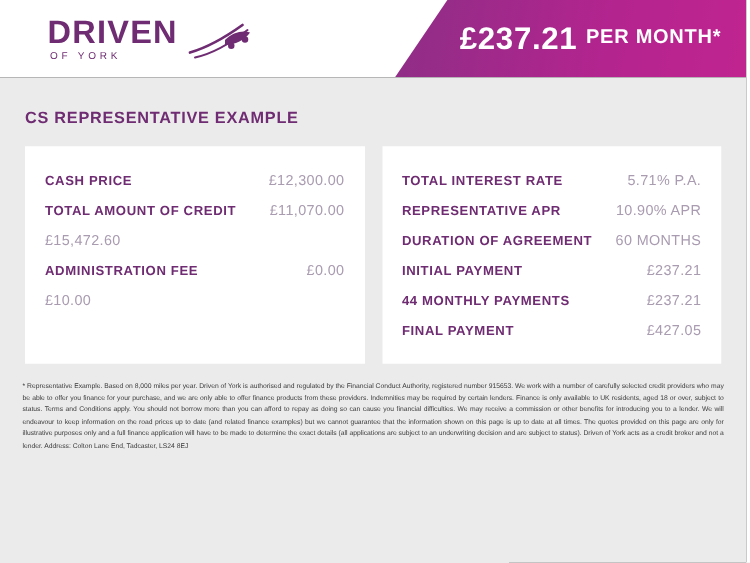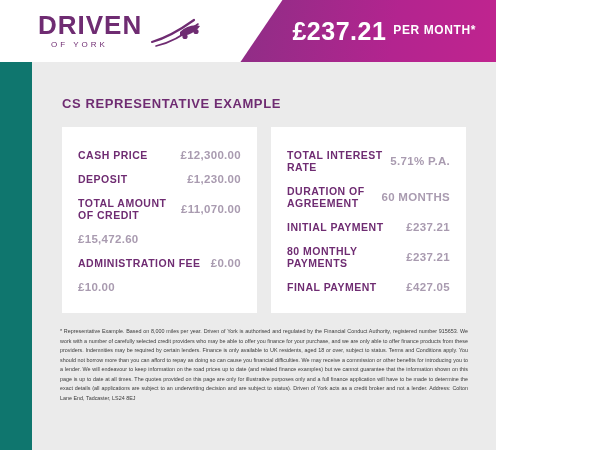--- a/index.html
+++ b/index.html
@@ -8,23 +8,23 @@
   }
   body {
     width: 600px;
     height: 450px;
     background: #ffffff;
     font-family: "Liberation Sans", sans-serif;
     overflow: hidden;
   }
   .page {
     position: relative;
-    width: 496px;
+    width: 597px;
     height: 450px;
-    background: #0f766e;
+    background: #000000;
     box-sizing: border-box;
   }
 
   
   .header {
     position: relative;
     height: 62px;
     background: #ffffff;
     overflow: hidden;
   }
@@ -41,21 +41,21 @@
     font-weight: bold;
     letter-spacing: 1px;
     color: #6f2c72;
     line-height: 26px;
   }
   .logo-sub {
     font-size: 8px;
     letter-spacing: 3px;
     color: #6f2c72;
     margin-top: 2px;
-    margin-left: 13px;
+    margin-left: 2px;
   }
   .logo-swoosh {
     position: absolute;
     left: 112px;
     top: 4px;
     width: 54px;
     height: 34px;
   }
 
   .price-banner {
@@ -73,35 +73,34 @@
     padding-left: 52px;
     box-sizing: border-box;
     clip-path: polygon(42px 0, 100% 0, 100% 100%, 0 100%);
   }
   .price-amount {
     font-size: 25px;
     font-weight: bold;
     letter-spacing: 0.5px;
   }
   .price-period {
-    font-size: 12px;
+    font-size: 16px;
     font-weight: bold;
     letter-spacing: 0.6px;
     margin-left: 7px;
     padding-bottom: 3px;
   }
 
   
   .content {
     background: #ebebeb;
-    padding: 12px;
+    padding: 2px;
     height: 388px;
     box-sizing: border-box;
     position: relative;
-    margin-left: 32px;
   }
   .section-title {
     color: #6f2c72;
     font-size: 13px;
     font-weight: bold;
     letter-spacing: 0.6px;
     padding: 22px 0 0 18px;
   }
   .panels {
     display: flex;
@@ -122,21 +121,21 @@
   }
   .row-label {
     color: #6f2c72;
     font-size: 10.5px;
     font-weight: bold;
     letter-spacing: 0.5px;
   }
   .row-value {
     color: #a99bb0;
     font-size: 11.5px;
-    font-weight: bold;
+    font-weight: normal;
     letter-spacing: 0.3px;
     text-align: right;
     white-space: nowrap;
   }
 
   
   .footer {
     padding: 14px 16px 0 16px;
     color: #3b3b3b;
     font-size: 5.4px;
@@ -171,24 +170,20 @@
   <div class="content">
     <div class="section-title">CS REPRESENTATIVE EXAMPLE</div>
 
     <div class="panels">
       <div class="panel">
         <div class="row">
           <span class="row-label">CASH PRICE</span>
           <span class="row-value">£12,300.00</span>
         </div>
         <div class="row">
-          <span class="row-label">DEPOSIT</span>
-          <span class="row-value">£1,230.00</span>
-        </div>
-        <div class="row">
           <span class="row-label">TOTAL AMOUNT OF CREDIT</span>
           <span class="row-value">£11,070.00</span>
         </div>
         <div class="row">
           <span class="row-value">£15,472.60</span>
         </div>
         <div class="row">
           <span class="row-label">ADMINISTRATION FEE</span>
           <span class="row-value">£0.00</span>
         </div>
@@ -196,29 +191,33 @@
           <span class="row-value">£10.00</span>
         </div>
       </div>
 
       <div class="panel">
         <div class="row">
           <span class="row-label">TOTAL INTEREST RATE</span>
           <span class="row-value">5.71% P.A.</span>
         </div>
         <div class="row">
+          <span class="row-label">REPRESENTATIVE APR</span>
+          <span class="row-value">10.90% APR</span>
+        </div>
+        <div class="row">
           <span class="row-label">DURATION OF AGREEMENT</span>
           <span class="row-value">60 MONTHS</span>
         </div>
         <div class="row">
           <span class="row-label">INITIAL PAYMENT</span>
           <span class="row-value">£237.21</span>
         </div>
         <div class="row">
-          <span class="row-label">80 MONTHLY PAYMENTS</span>
+          <span class="row-label">44 MONTHLY PAYMENTS</span>
           <span class="row-value">£237.21</span>
         </div>
         <div class="row">
           <span class="row-label">FINAL PAYMENT</span>
           <span class="row-value">£427.05</span>
         </div>
       </div>
     </div>
 
     <div class="footer">* Representative Example. Based on 8,000 miles per year. Driven of York is authorised and regulated by the Financial Conduct Authority, registered number 915653. We work with a number of carefully selected credit providers who may be able to offer you finance for your purchase, and we are only able to offer finance products from these providers. Indemnities may be required by certain lenders. Finance is only available to UK residents, aged 18 or over, subject to status. Terms and Conditions apply. You should not borrow more than you can afford to repay as doing so can cause you financial difficulties. We may receive a commission or other benefits for introducing you to a lender. We will endeavour to keep information on the road prices up to date (and related finance examples) but we cannot guarantee that the information shown on this page is up to date at all times. The quotes provided on this page are only for illustrative purposes only and a full finance application will have to be made to determine the exact details (all applications are subject to an underwriting decision and are subject to status). Driven of York acts as a credit broker and not a lender. Address: Colton Lane End, Tadcaster, LS24 8EJ</div>

